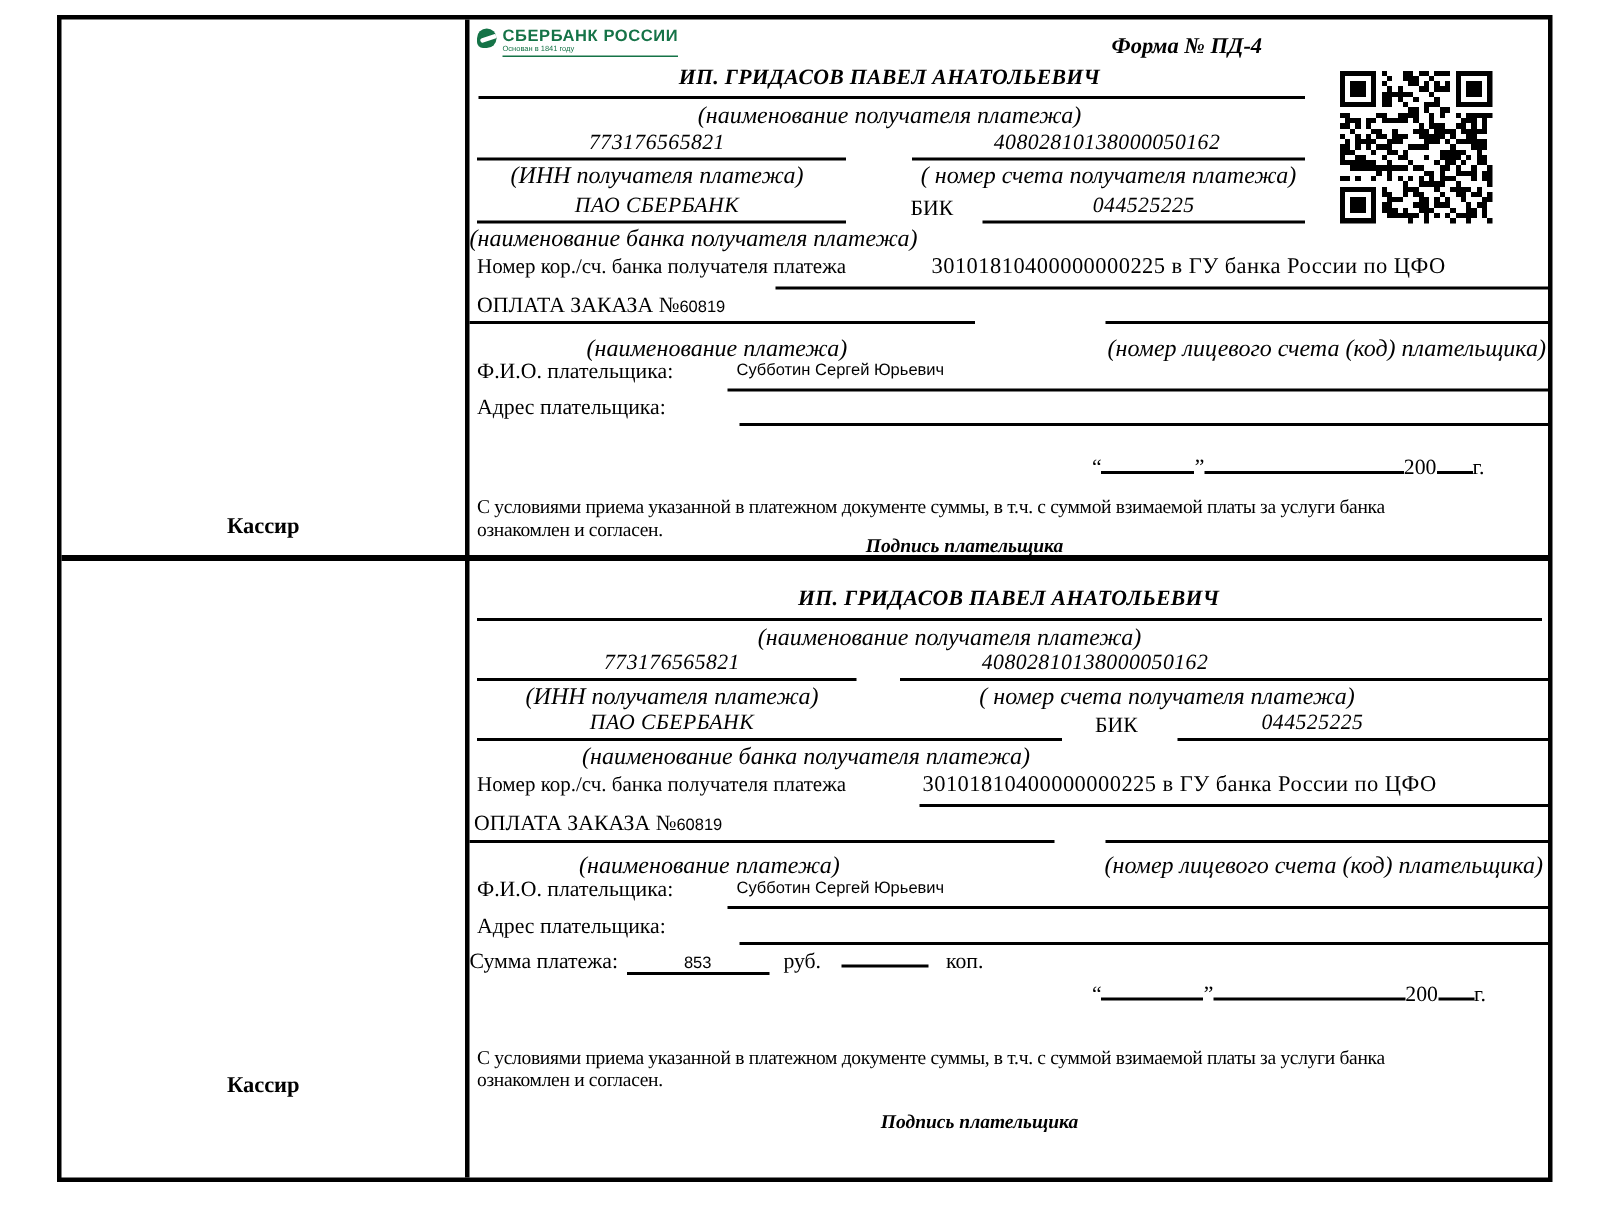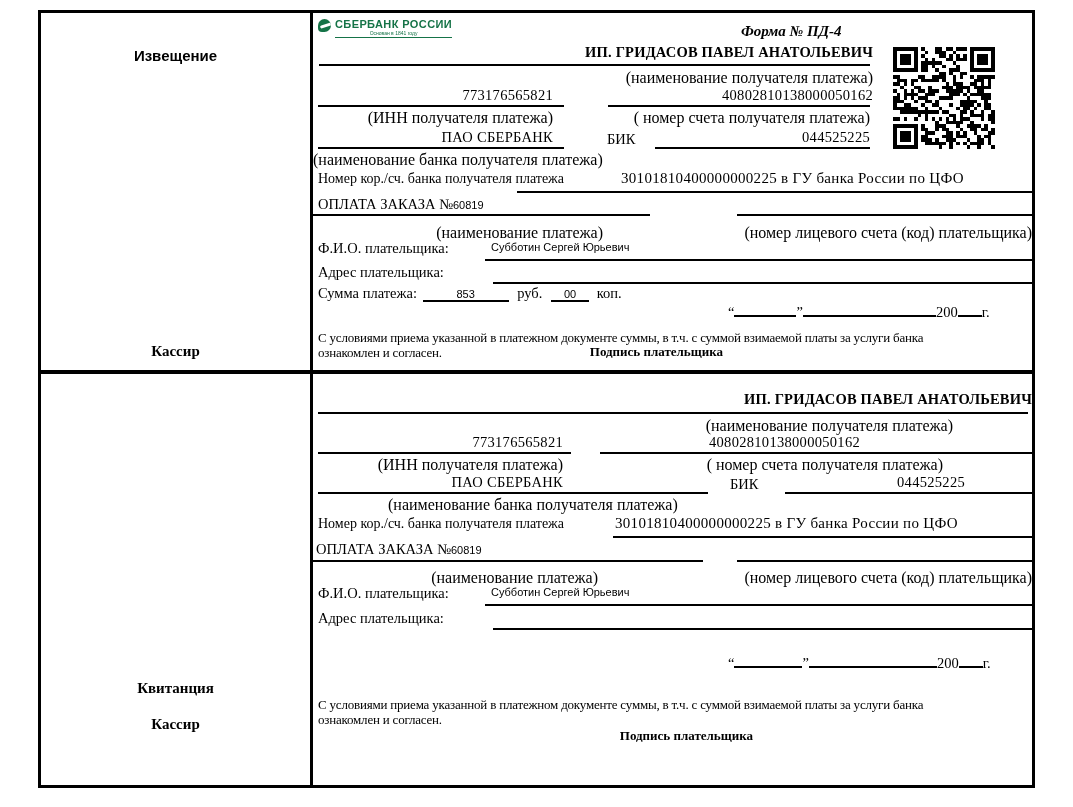--- a/index.html
+++ b/index.html
@@ -7,51 +7,50 @@
   body { font-family:"Liberation Serif", serif; color:#000; }
   .outer { position:absolute; left:38px; top:10px; width:997px; height:778px; border:3px solid #000; background:#fff; }
   .section { position:relative; width:991px; display:flex; }
   .sec-top { height:357px; }
   .sec-bottom { height:411px; }
   .sec-sep { width:991px; height:4px; background:#000; }
   .side-col { position:relative; width:269px; height:100%; }
   .divider-v { width:3px; background:#000; height:100%; }
   .content { position:relative; width:719px; height:100%; font-size:14px; }
   .abs { position:absolute; }
-  .ctr { text-align:right; }
+  .ctr { text-align:center;font-style:italic; }
   .sans { font-family:"Liberation Sans", sans-serif; }
   .serif { font-family:"Liberation Serif", serif; }
   .cap { font-size:16px; white-space:nowrap; }
   .val { font-size:14.5px; letter-spacing:.3px; white-space:nowrap; }
   .lbl { font-size:14.5px; white-space:nowrap; }
   .line { position:absolute; height:2px; background:#000; }
   .side-label { position:absolute; width:100%; text-align:center; font-size:15px; font-weight:bold; }
   .fill { font-family:"Liberation Sans", sans-serif; font-size:11px; white-space:nowrap; }
   .title { font-size:14.5px; font-weight:bold; letter-spacing:.2px; white-space:nowrap; }
   .agr { font-size:13px; white-space:nowrap; letter-spacing:-.2px; }
   .blank { display:inline-block; border-bottom:2px solid #000; text-align:center; }
   .amount-row, .date-row { position:absolute; white-space:nowrap; font-size:14.5px; }
-  .logo { position:absolute; left:5px; top:5px; display:flex; align-items:flex-start;text-align:center; }
+  .logo { position:absolute; left:5px; top:5px; display:flex; align-items:flex-start; }
   .logo-mark { width:13px; height:13px; border-radius:50% 50% 50% 4px; background:#157347; position:relative; margin-right:4px; margin-top:1px; overflow:hidden; }
   .logo-mark::after { content:""; position:absolute; left:2px; top:5px; width:12px; height:3px; background:#fff; transform:rotate(-18deg); border-radius:2px; }
   .logo-textwrap { border-bottom:1.5px solid #157347; padding-bottom:1px; }
   .logo-text { color:#157347; font-family:"Liberation Sans", sans-serif; font-weight:bold; font-size:11px; letter-spacing:.4px; white-space:nowrap; }
   .logo-tag { color:#157347; font-family:"Liberation Sans", sans-serif; font-size:5px; white-space:nowrap; }
   .form-label { font-size:15px; font-weight:bold; font-style:italic; white-space:nowrap; }
   .qr { position:absolute; left:580px; top:34px; width:102px; height:102px; }
-  .sig { font-size:13px; font-weight:bold; white-space:nowrap; }
+  .sig { font-size:13px; font-weight:bold; white-space:nowrap;margin-top:12px; }
 </style>
 </head>
 <body>
 
 <div class="outer">
 
   <div class="section sec-top">
     <div class="side-col">
-      <div class="side-label sans" style="top:34px;">Извещение</div>
       <div class="side-label serif" style="top:330px;">Кассир</div>
     </div>
     <div class="divider-v"></div>
     <div class="content">
 
       <div class="logo">
         <span class="logo-mark"></span>
         <span class="logo-textwrap">
           <div class="logo-text">СБЕРБАНК РОССИИ</div>
           <div class="logo-tag">Основан в 1841 году</div>
@@ -426,43 +425,35 @@
       <div class="abs ctr cap" style="left:40px; top:211px; width:250px;">(наименование платежа)</div>
       <div class="abs ctr cap" style="left:424px; top:211px; width:295px;">(номер лицевого счета (код) плательщика)</div>
 
       <div class="abs lbl" style="left:5px; top:227px;">Ф.И.О. плательщика:</div>
       <div class="abs fill" style="left:178px; top:228px;">Субботин Сергей Юрьевич</div>
       <div class="line" style="left:172px; top:246px; width:547px;"></div>
 
       <div class="abs lbl" style="left:5px; top:251px;">Адрес плательщика:</div>
       <div class="line" style="left:180px; top:269px; width:539px;"></div>
 
-      <div class="amount-row" style="left:5px; top:272px;">
-        <span class="lbl">Сумма платежа:</span>
-        <span class="blank fill" style="width:86px; margin-left:2px;">853</span>
-        <span class="lbl" style="margin-left:5px;">руб.</span>
-        <span class="blank fill" style="width:38px; margin-left:5px;">00</span>
-        <span class="lbl" style="margin-left:4px;">коп.</span>
-      </div>
 
       <div class="date-row" style="left:415px; top:291px;">
         <span>“</span><span class="blank" style="width:62px;"></span><span>”</span><span class="blank" style="width:133px;"></span><span>200</span><span class="blank" style="width:24px;"></span><span>г.</span>
       </div>
 
       <div class="abs agr" style="left:5px; top:317px;">С условиями приема указанной в платежном документе суммы, в т.ч. с суммой взимаемой платы за услуги банка</div>
       <div class="abs agr" style="left:5px; top:332px;">ознакомлен и согласен.</div>
       <div class="abs ctr sig" style="left:250px; top:331px; width:160px;">Подпись плательщика</div>
     </div>
   </div>
 
   <div class="sec-sep"></div>
 
   <div class="section sec-bottom">
     <div class="side-col">
-      <div class="side-label serif" style="top:306px;">Квитанция</div>
       <div class="side-label serif" style="top:342px;">Кассир</div>
     </div>
     <div class="divider-v"></div>
     <div class="content">
 
       <div class="abs ctr title" style="left:0; top:17px; width:719px;">ИП. ГРИДАСОВ ПАВЕЛ АНАТОЛЬЕВИЧ</div>
       <div class="line" style="left:5px; top:38px; width:710px;"></div>
       <div class="abs ctr cap" style="left:0; top:43px; width:640px;">(наименование получателя платежа)</div>
 
       <div class="abs ctr val" style="left:20px; top:60px; width:230px;">773176565821</div>
@@ -491,20 +482,27 @@
       <div class="abs ctr cap" style="left:35px; top:195px; width:250px;">(наименование платежа)</div>
       <div class="abs ctr cap" style="left:420px; top:195px; width:299px;">(номер лицевого счета (код) плательщика)</div>
 
       <div class="abs lbl" style="left:5px; top:211px;">Ф.И.О. плательщика:</div>
       <div class="abs fill" style="left:178px; top:212px;">Субботин Сергей Юрьевич</div>
       <div class="line" style="left:172px; top:230px; width:547px;"></div>
 
       <div class="abs lbl" style="left:5px; top:236px;">Адрес плательщика:</div>
       <div class="line" style="left:180px; top:254px; width:539px;"></div>
 
+      <div class="amount-row" style="left:0; top:259px;">
+        <span class="lbl">Сумма платежа:</span>
+        <span class="blank fill" style="width:95px; margin-left:2px;">853</span>
+        <span class="lbl" style="margin-left:6px;">руб.</span>
+        <span class="blank fill" style="width:58px; margin-left:10px;"></span>
+        <span class="lbl" style="margin-left:8px;">коп.</span>
+      </div>
 
       <div class="date-row" style="left:415px; top:281px;">
         <span>“</span><span class="blank" style="width:68px;"></span><span>”</span><span class="blank" style="width:128px;"></span><span>200</span><span class="blank" style="width:24px;"></span><span>г.</span>
       </div>
 
       <div class="abs agr" style="left:5px; top:323px;">С условиями приема указанной в платежном документе суммы, в т.ч. с суммой взимаемой платы за услуги банка</div>
       <div class="abs agr" style="left:5px; top:338px;">ознакомлен и согласен.</div>
       <div class="abs ctr sig" style="left:240px; top:354px; width:200px;">Подпись плательщика</div>
     </div>
   </div>

